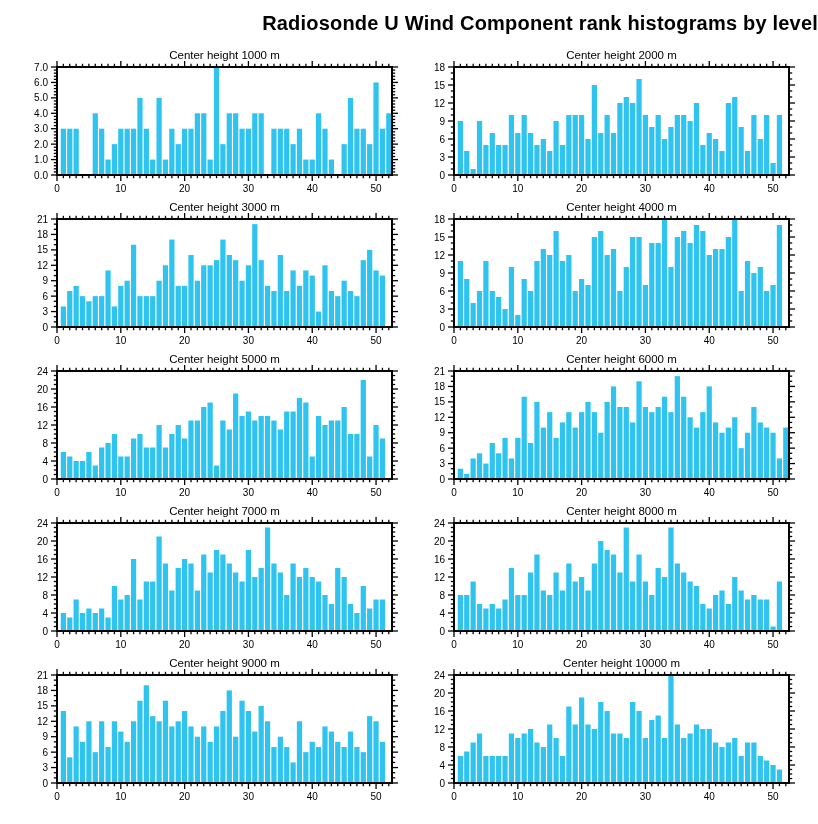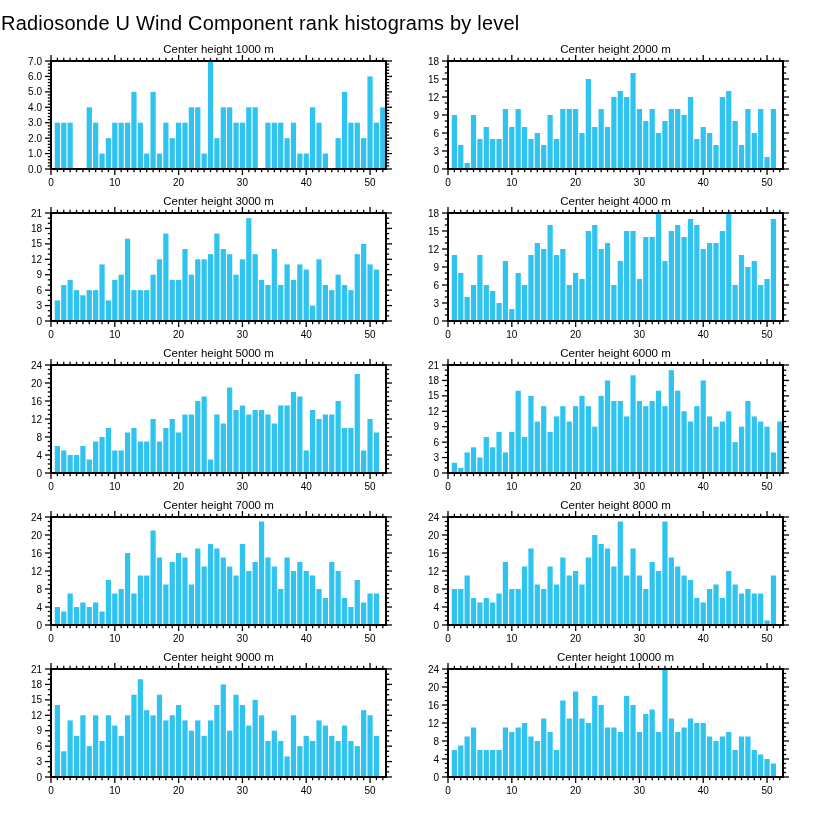--- a/index.html
+++ b/index.html
@@ -3,31 +3,32 @@
 <meta charset="utf-8">
 <style>
   html,body{margin:0;padding:0;background:#ffffff;}
   body{
     width:818px;height:824px;
     font-family:"Liberation Sans","DejaVu Sans",sans-serif;
     color:#000;
     overflow:hidden;
   }
   .page-title{
-    text-align:left;
+    text-align:right;
     font-size:20px;
-    font-weight:400;
+    font-weight:700;
     margin:0;
     padding:12px 0 6px 1px;
     letter-spacing:0.2px;
   }
   .charts-grid{
     display:grid;
     grid-template-columns:397px 397px;
-    padding-left:6px;
+    padding-left:12px;
+    margin-top:6px;
   }
   .chart-cell{
     width:397px;height:152px;
   }
   svg text{
     font-family:"Liberation Sans","DejaVu Sans",sans-serif;
     fill:#000;
   }
 </style>
 </head>

